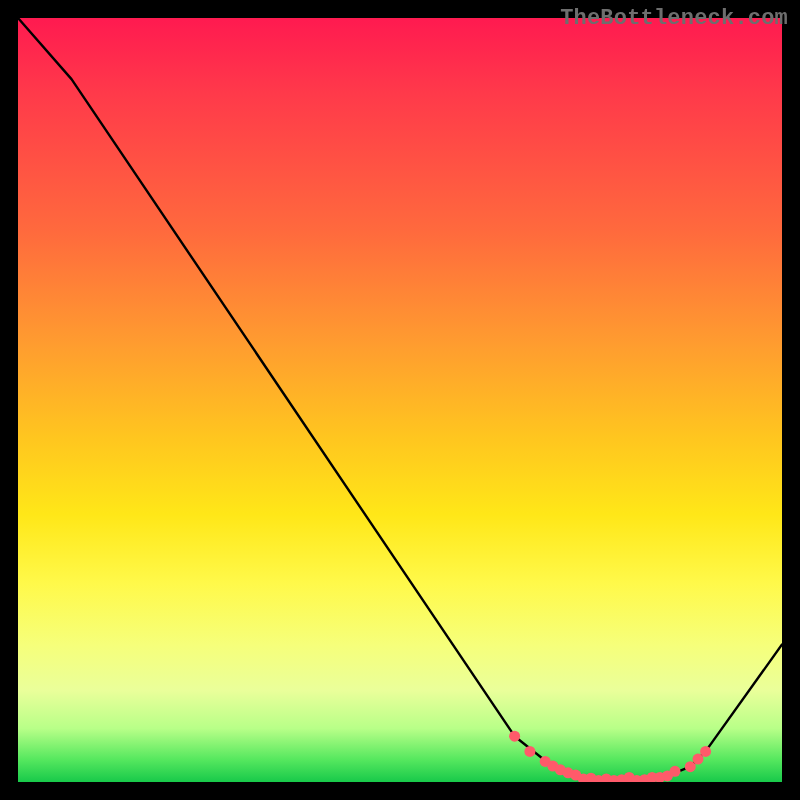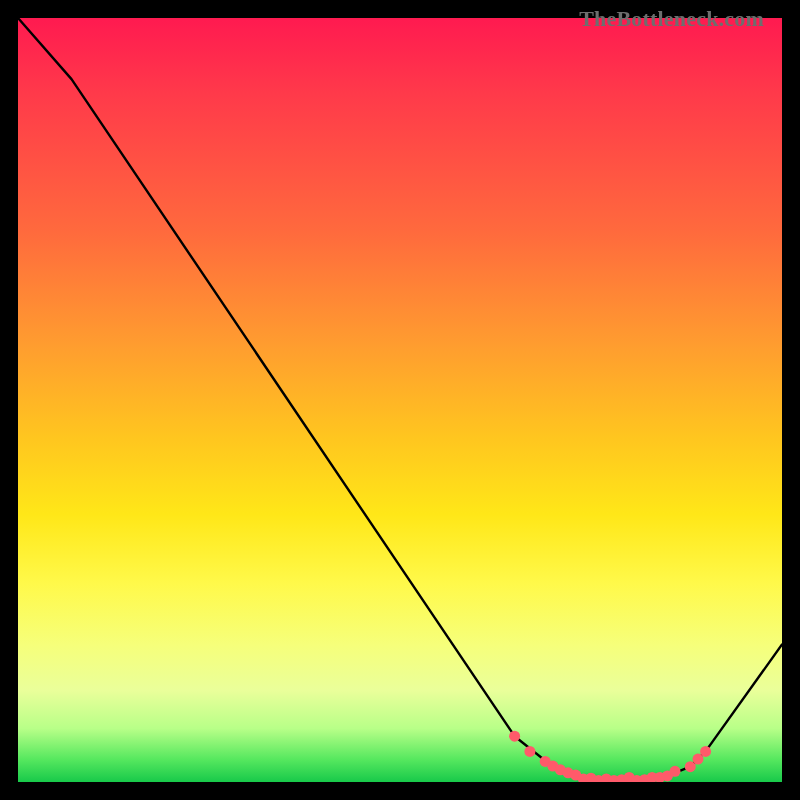--- a/index.html
+++ b/index.html
@@ -35,22 +35,22 @@
       #f6ff7a 82%,
       #eaff9a 88%,
       #b8ff88 93%,
       #57e85f 97%,
       #18c94a 100%
     );
   }
   .attribution {
     position: absolute;
     top: 6px;
-    right: 36px;
-    font-family: Liberation Serif, serif;
+    right: 12px;
+    font-family: Liberation Mono, monospace;
     font-size: 22px;
     font-weight: 600;
     color: #6e6e6e;
     letter-spacing: 0.2px;
     user-select: none;
   }
   svg.curve {
     position: absolute;
     inset: 0;
     width: 100%;

